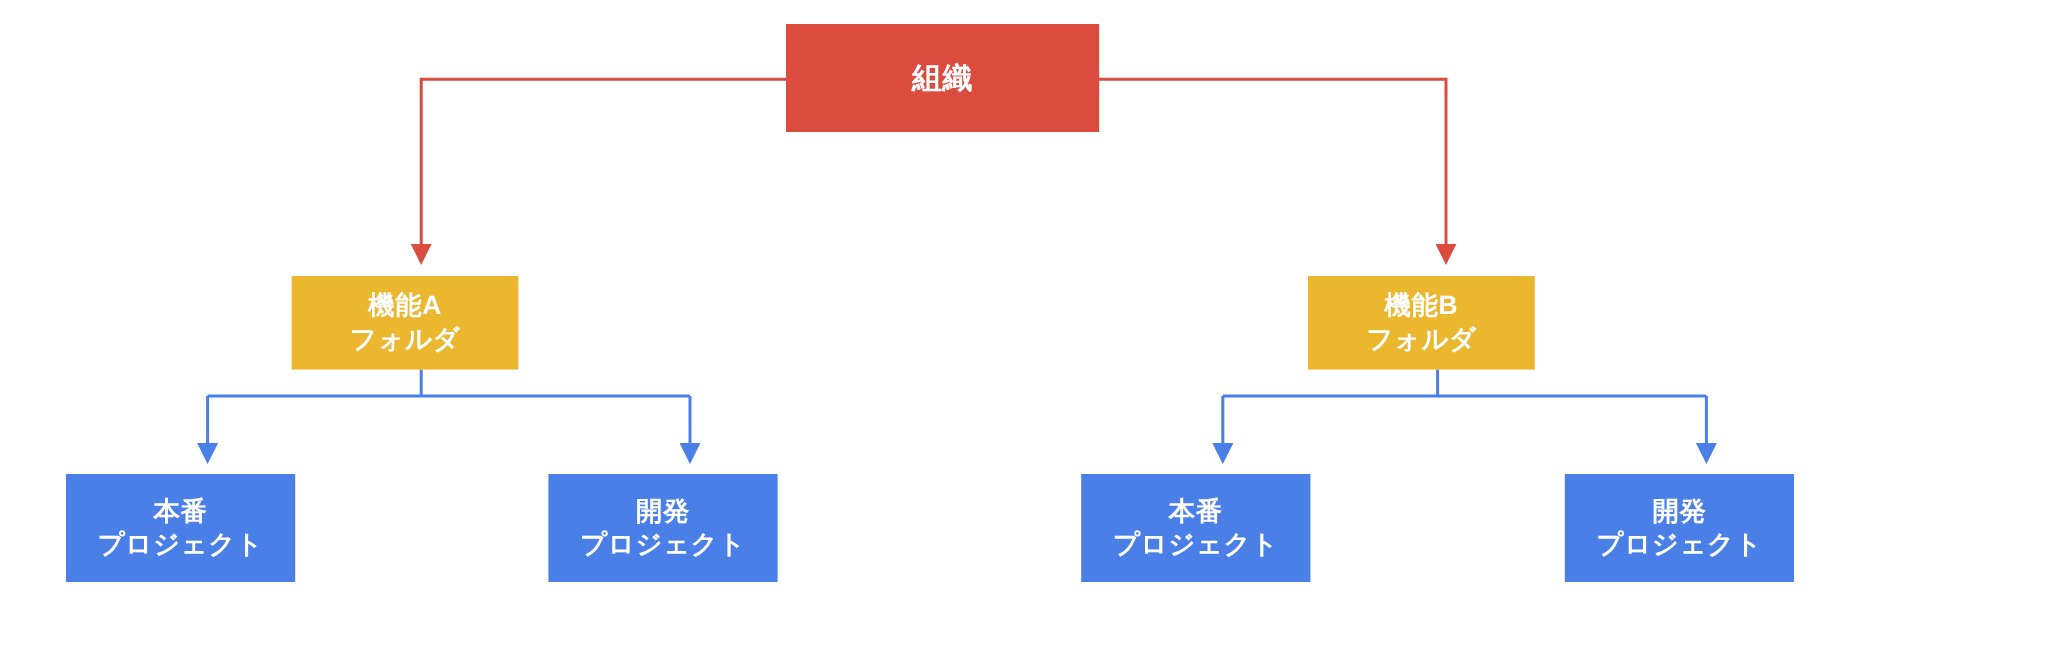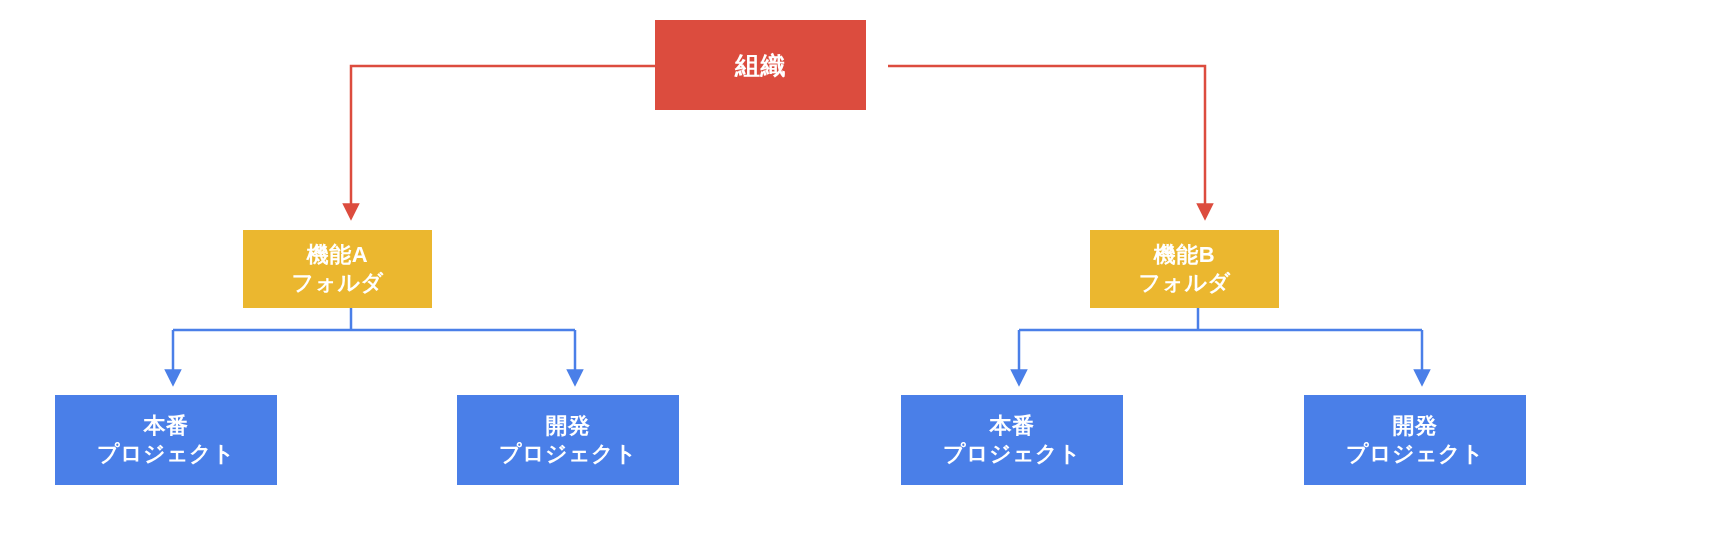--- a/index.html
+++ b/index.html
@@ -42,40 +42,40 @@
   .node .line1,
   .node .line2 {
     display: block;
     white-space: nowrap;
   }
 
   
   .node-root {
     left: 655px;
     top: 20px;
-    width: 211px;
+    width: 261px;
     height: 90px;
     background: #dc4c3e;
     font-size: 25px;
   }
 
   
   .node-folder {
     width: 189px;
     height: 78px;
     background: #ebb72f;
     font-size: 22px;
     top: 230px;
   }
   .node-folder-a { left: 243px; }
   .node-folder-b { left: 1090px; }
 
   
   .node-project {
-    width: 222px;
+    width: 191px;
     height: 90px;
     background: #4a7fe8;
     font-size: 22px;
     top: 395px;
   }
   .node-proj-a-prod { left: 55px; }
   .node-proj-a-dev  { left: 457px; }
   .node-proj-b-prod { left: 901px; }
   .node-proj-b-dev  { left: 1304px; }
 </style>

